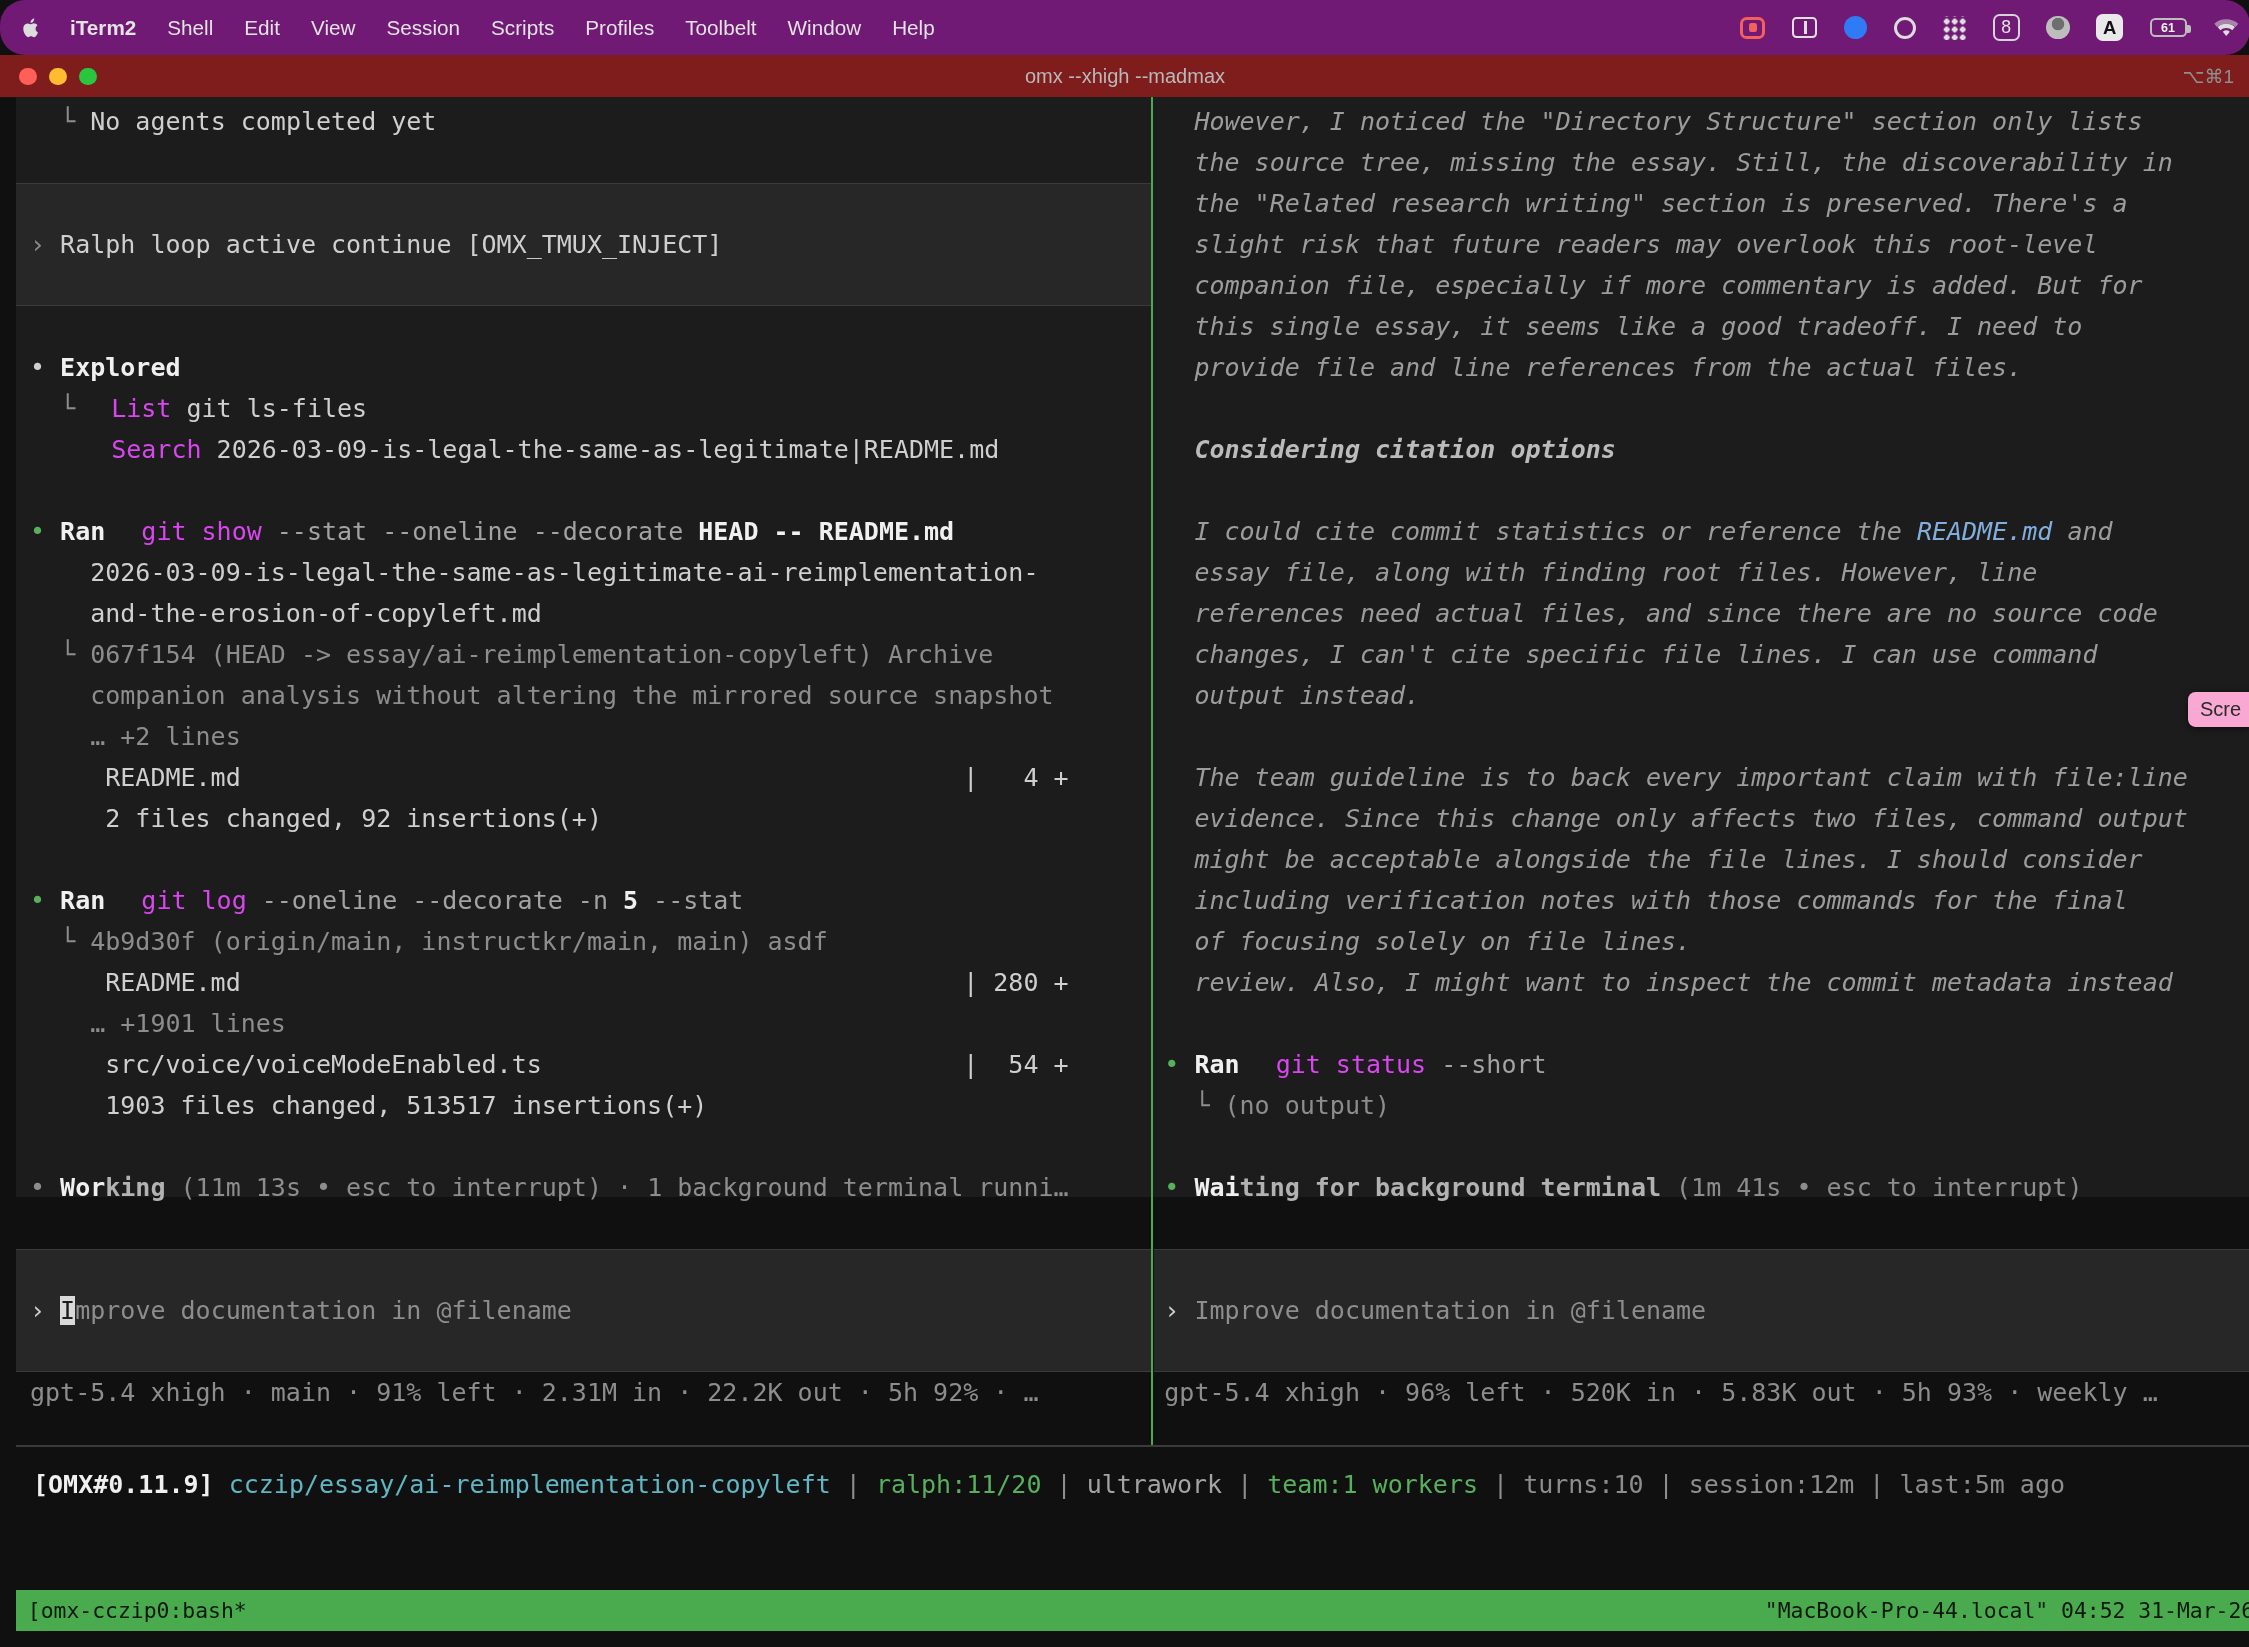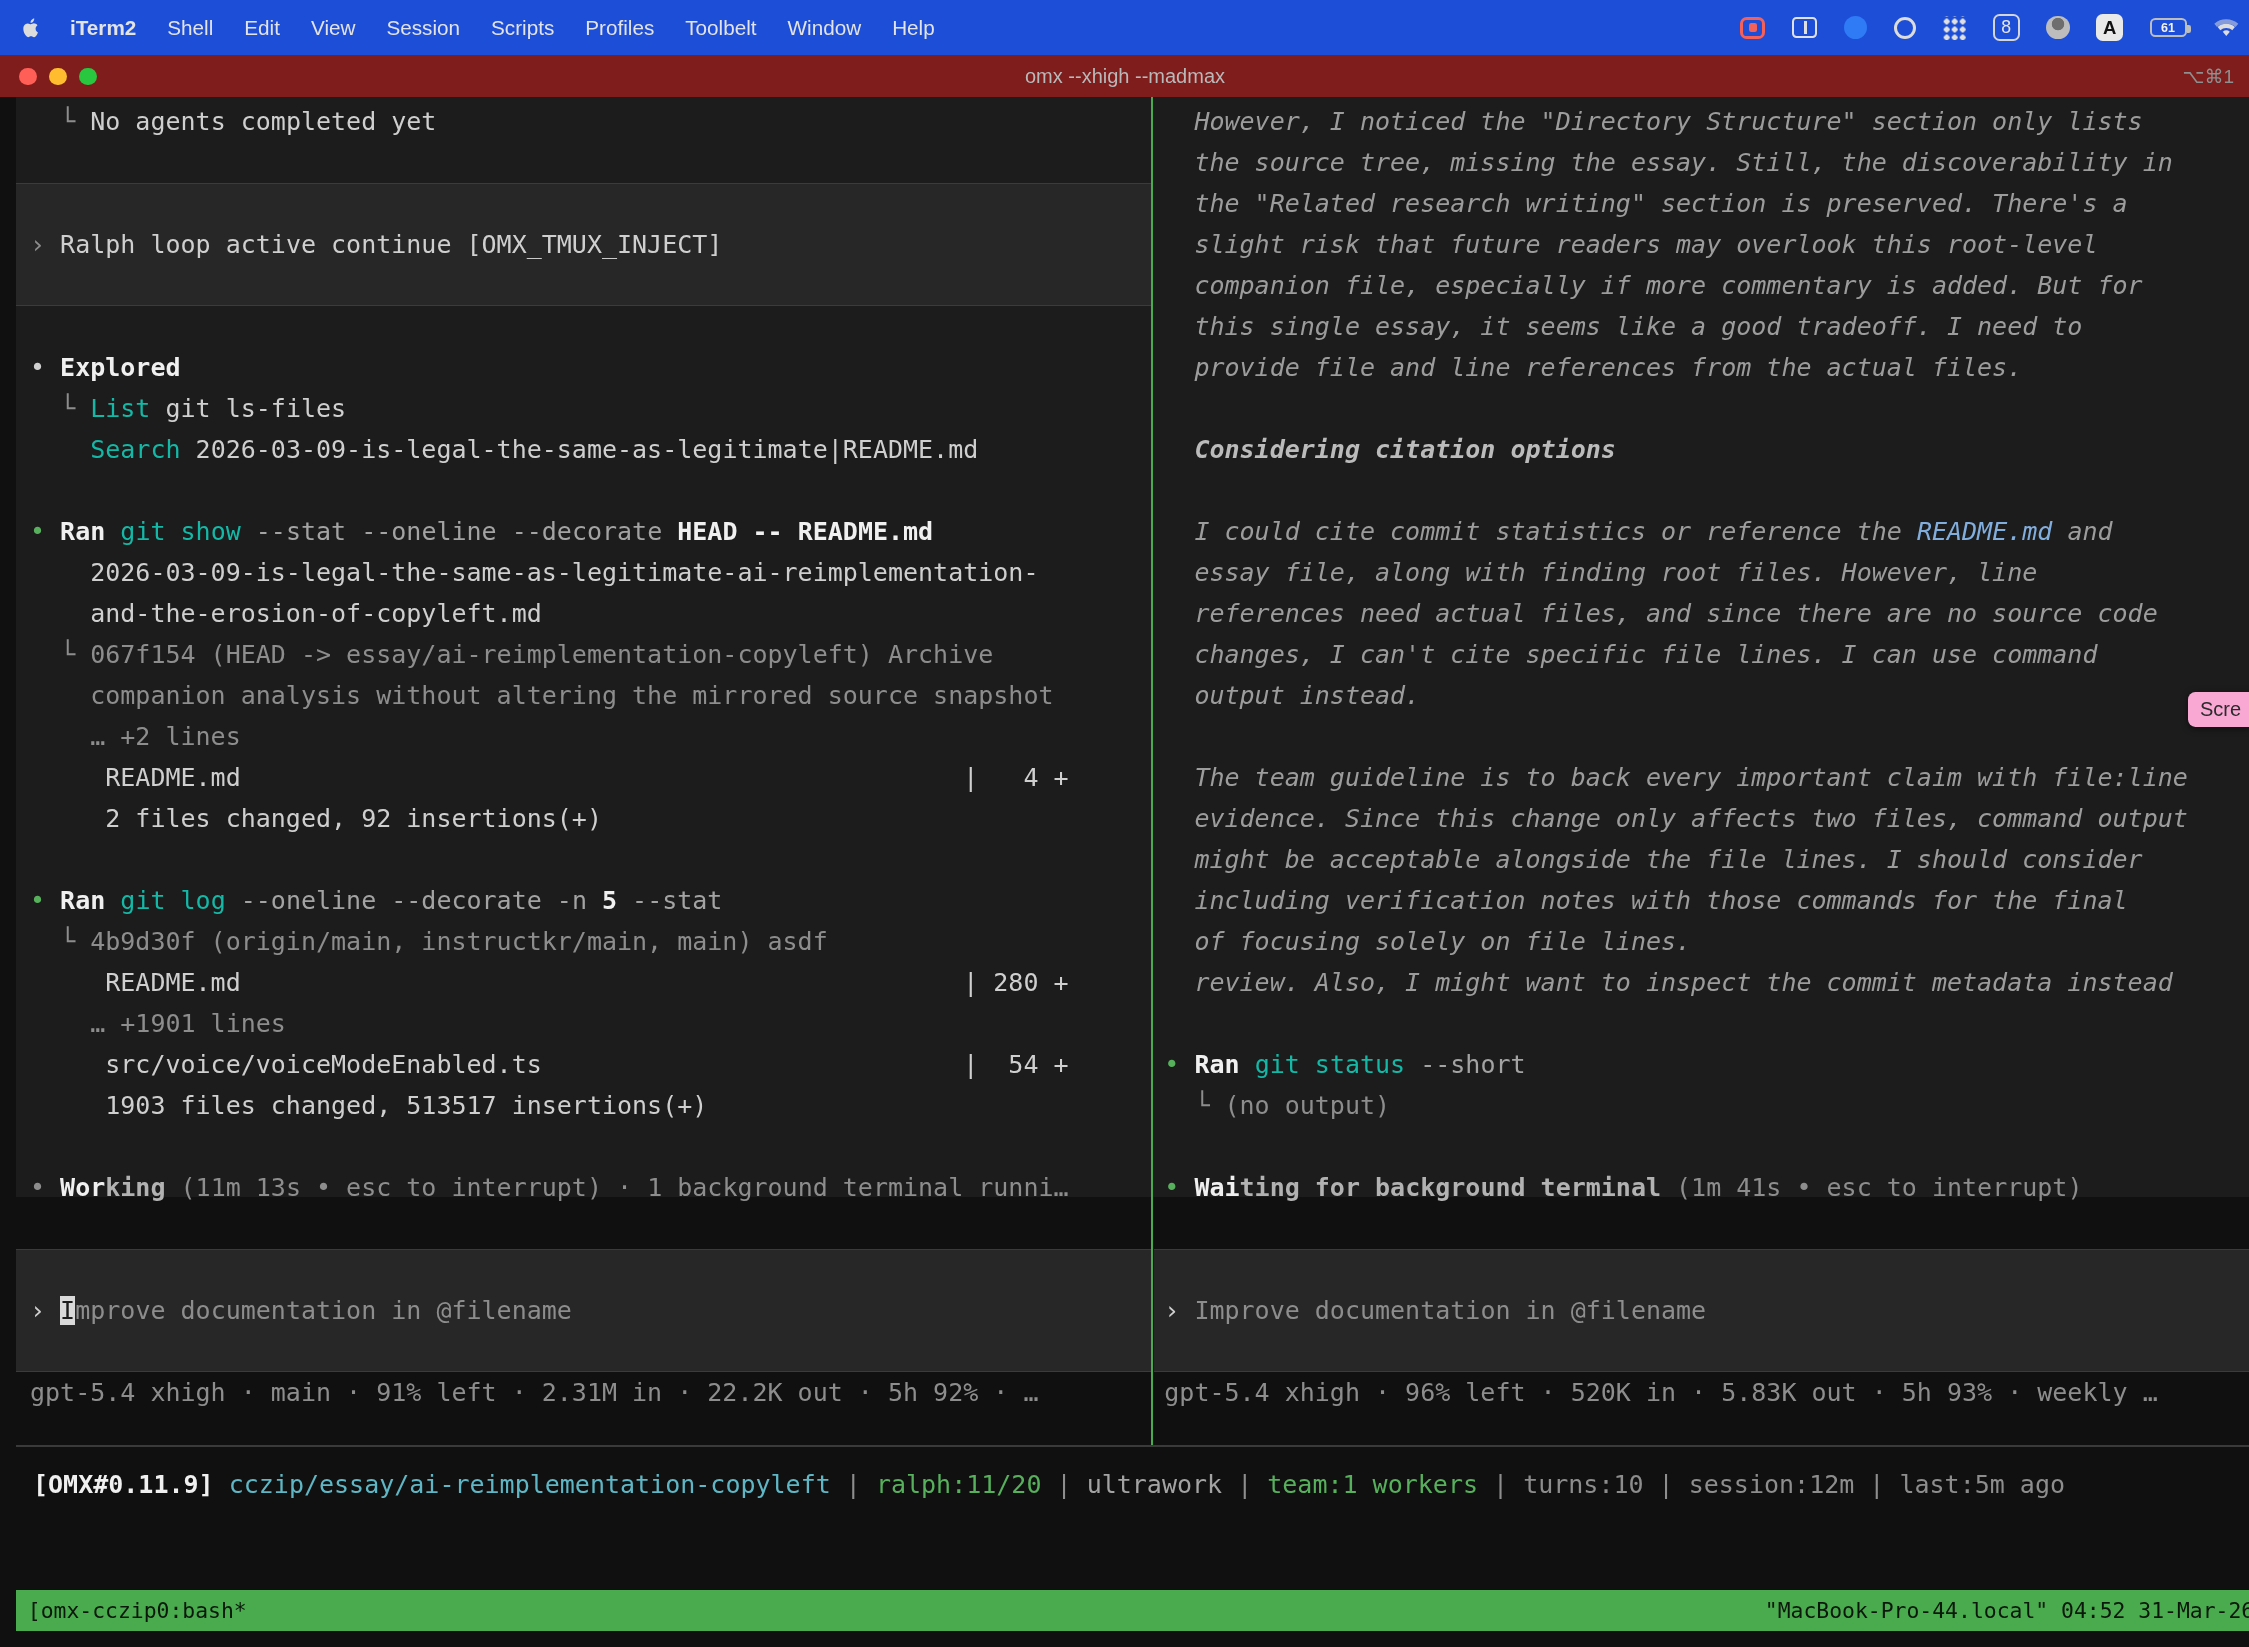--- a/index.html
+++ b/index.html
@@ -1,23 +1,23 @@
 <!DOCTYPE html>
 <html style="font-size:11.8px"><head>
 <meta charset="utf-8">
 <style>
   * { box-sizing: border-box; }
   html, body { margin:0; padding:0; background:#101010; }
   body { width:2250px; height:1648px; overflow:hidden; }
   .screen { position:relative; width:2250px; height:1648px; font-family:"DejaVu Sans Mono", monospace; }
 
   
-  .menubar { position:absolute; top:0; left:0; width:100%; height:55px; background:#1d4ed8;
+  .menubar { position:absolute; top:0; left:0; width:100%; height:55px; background:#701a75;
              display:flex; align-items:center; color:#e3e3e3;
-             font-family:"Liberation Sans", sans-serif; font-size:20.7px; }
+             font-family:"Liberation Sans", sans-serif; font-size:20.7px;border-radius:25px; }
   .apple { padding:0 14.8px 0 20.7px; display:flex; align-items:center; }
   .menus { display:flex; align-items:center; }
   .menu-item { padding:0 15.5px; white-space:nowrap; }
   .app-name { font-weight:700; }
   .menu-right { margin-left:auto; display:flex; align-items:center; gap:26.6px; padding-right:10.3px; }
   .sicon { display:flex; align-items:center; justify-content:center; position:relative; }
   .icon-red-square { width:25px; height:22px; border:3px solid #f4605a; border-radius:6.6px; }
   .icon-red-square::before { content:""; position:absolute; left:50%; top:50%; width:8.9px; height:8.9px;
                              margin:-4.4px 0 0 -4.4px; border-radius:2.2px; background:#f4605a; }
   .icon-tiles { width:25px; height:20.7px; border:2.2px solid #e0e0e0; border-radius:4.4px; }
@@ -59,21 +59,21 @@
   .pane-right .row { padding-left:10.3px; }
   .bx { background:#272727; }
   .bx-top { border-top:1.5px solid #3b3b3b; }
   .bx-bot { border-bottom:1.5px solid #3b3b3b; }
 
   .s-fg { color:#cfcfcf; }
   .s-bold { color:#f0f0f0; font-weight:700; }
   .s-dim { color:#8d8d8d; }
   .s-midbold { color:#b2b2b2; font-weight:700; }
   .s-green { color:#57b05c; }
-  .s-blue { color:#14b8a6; }
+  .s-blue { color:#d946ef;margin-left:21px; }
   .s-cyan { color:#5fb7c5; }
   .s-magenta { color:#a3a3a3;text-align:center; }
   .s-italic { color:#9c9c9c; font-style:italic; }
   .s-bolditalic { color:#bbbbbb; font-style:italic; font-weight:700; }
   .s-linkitalic { color:#82aede; font-style:italic; }
   .s-cursor { background:#d9d9d9; color:#1c1c1c; }
 
   .sep { position:absolute; left:0; top:1348px; width:100%; height:1.5px; background:#3a3a3a; }
   .omx-line { position:absolute; left:0; top:1367px; width:100%; height:41px; line-height:41px;
               white-space:pre; padding-left:17px; overflow:hidden; }

